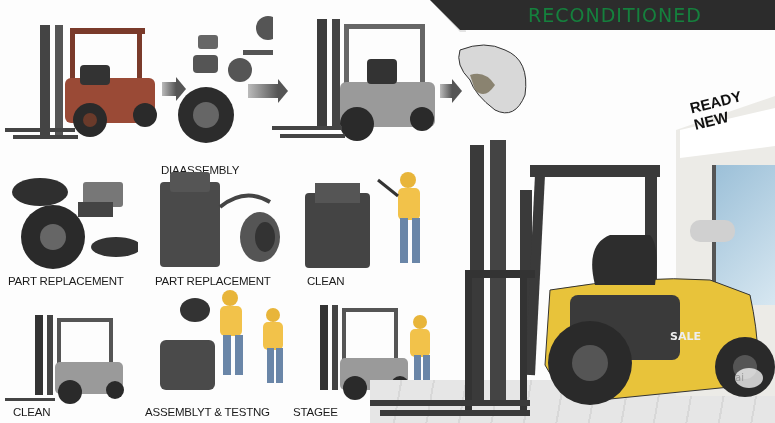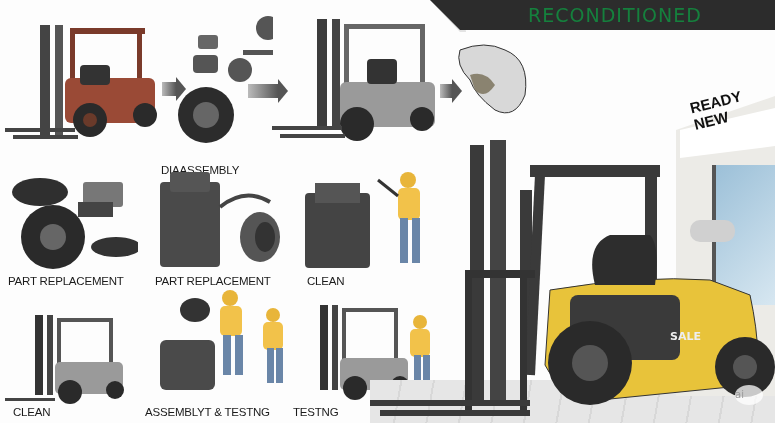--- a/index.html
+++ b/index.html
@@ -8,21 +8,21 @@
 .banner{position:absolute;left:430px;top:0;width:345px;height:30px;background:#2c2c2c;clip-path:polygon(0 0,100% 0,100% 100%,30px 100%)}
 .banner-shadow{position:absolute;left:430px;top:0;width:345px;height:32px;background:#e3e3e3;clip-path:polygon(0 0,32px 0,36px 100%,30px 100%)}
 .banner-text{position:absolute;left:528px;top:4px;color:#15803d;font-weight:normal;font-size:19px;letter-spacing:1px}
 .label{position:absolute;font-size:11.5px;color:#1b1b1b;font-family:"Liberation Sans",sans-serif;letter-spacing:-0.2px}
 .fig{position:absolute}
 .store{position:absolute;left:676px;top:96px;width:99px;height:300px;background:#ecebe7;clip-path:polygon(0 34px,100% 0,100% 100%,0 100%)}
 .store-sign{position:absolute;left:680px;top:108px;width:95px;height:50px;background:#fff;clip-path:polygon(0 22px,100% 0,100% 38px,0 50px)}
 .store-text{position:absolute;left:688px;top:100px;font-size:15px;font-weight:bold;color:#111;transform:rotate(-14deg);transform-origin:left top;font-family:"Liberation Sans",sans-serif}
 .glass{position:absolute;left:712px;top:165px;width:63px;height:140px;background:linear-gradient(135deg,#9cc0d8,#d7e7f1);border-left:4px solid #555}
 .floor{position:absolute;left:370px;top:380px;width:405px;height:43px;background:repeating-linear-gradient(100deg,#e6e6e6 0 30px,#d8d8d8 30px 32px)}
-.watermark{position:absolute;left:735px;top:385px;width:28px;height:20px;border-radius:50%;background:rgba(255,255,255,.75);color:#999;font-size:10px;text-align:left;line-height:20px}
+.watermark{position:absolute;left:735px;top:368px;width:28px;height:20px;border-radius:50%;background:rgba(255,255,255,.75);color:#999;font-size:10px;text-align:left;line-height:20px}
 .arrow{position:absolute;height:14px;background:linear-gradient(90deg,#bbb,#555)}
 .arrow::after{content:"";position:absolute;right:-10px;top:-5px;border-left:10px solid #555;border-top:12px solid transparent;border-bottom:12px solid transparent}
 </style>
 </head>
 <body>
 
 <div class="banner-shadow"></div>
 <div class="banner"></div>
 <div class="banner-text">RECONDITIONED</div>
 
@@ -131,21 +131,21 @@
     <rect x="52" y="8" width="4" height="55" fill="#555"></rect>
     <rect x="104" y="8" width="4" height="55" fill="#555"></rect>
   <rect x="50" y="58" width="68" height="32" rx="5" fill="#9a9a9a"></rect>
   <circle cx="65" cy="88" r="12" fill="#2a2a2a"></circle>
     <circle cx="110" cy="85" r="9" fill="#2a2a2a"></circle>
   <circle cx="130" cy="22" r="7" fill="#e8b53a"></circle>
     <rect x="120" y="29" width="20" height="28" rx="5" fill="#f2c24a"></rect>
   <rect x="124" y="55" width="7" height="35" fill="#6a86a8"></rect>
     <rect x="133" y="55" width="7" height="35" fill="#6a86a8"></rect>
 </svg>
-<div class="label" style="left:293px;top:406px">TESTNG</div>
+<div class="label" style="left:293px;top:406px">STAGEE</div>
 
 <div class="floor"></div>
 <div class="store"></div>
 <div class="store-sign"></div>
 <div class="store-text">READY NEW</div>
 <div class="glass"></div>
 
 <svg class="fig" style="left:370px;top:135px" width="405" height="285">
   <rect x="100" y="10" width="14" height="260" fill="#3a3a3a"></rect>
   <rect x="120" y="5" width="16" height="265" fill="#444"></rect>

